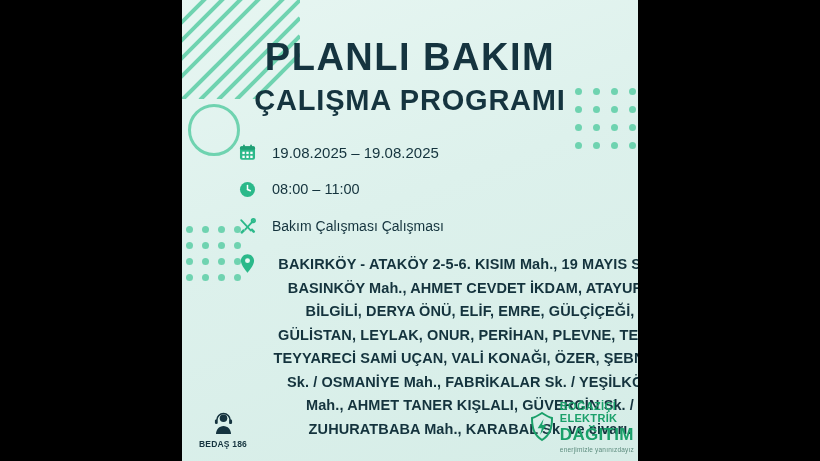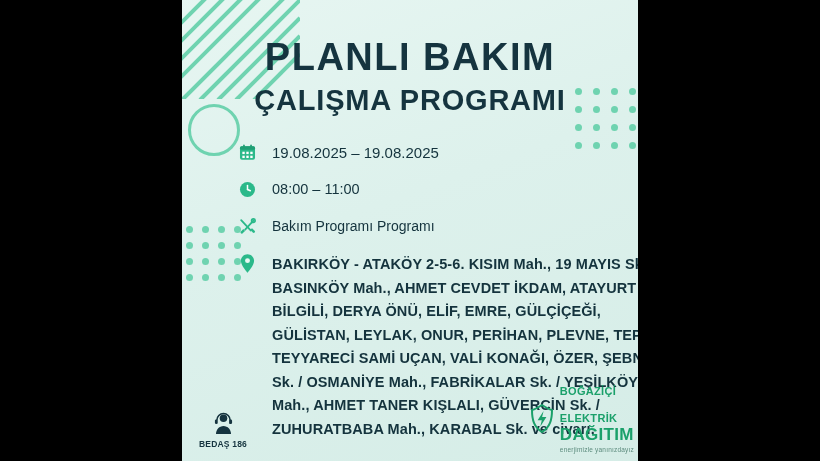--- a/index.html
+++ b/index.html
@@ -93,20 +93,21 @@
     height: 24px;
     display: flex;
     align-items: center;
     justify-content: flex-start;
   }
   .row .txt {
     font-size: 14.5px;
     color: #14333d;
     line-height: 1.48;
     padding-top: 2px;
+    text-align: center;
   }
   .row.date .txt { font-size: 15px; }
   .row.addr { margin-top: 2px; }
   .row.addr .txt {
     font-weight: bold;
     font-size: 14.5px;
     line-height: 1.62;
     letter-spacing: 0.1px;
   }
   .row.work .txt { font-size: 14px; }
@@ -142,21 +143,21 @@
   .brand {
     position: absolute;
     right: 186px; bottom: 0;
     display: flex;
     align-items: center;
     gap: 5px;
   }
   .brand-mark { width: 26px; height: 30px; }
   .brand-text { line-height: 1.12; }
   .brand-text .b1 { font-size: 11px; font-weight: bold; color: #1aa06a; letter-spacing: 0.3px; }
-  .brand-text .b2 { font-size: 11px; font-weight: bold; color: #1aa06a; letter-spacing: 0.3px; margin-top: 15px; }
+  .brand-text .b2 { font-size: 11px; font-weight: bold; color: #1aa06a; letter-spacing: 0.3px; }
   .brand-text .b3 { font-size: 17px; font-weight: bold; color: #1aa06a; letter-spacing: 0.3px; }
   .brand-text .b4 { font-size: 6.5px; color: #5c8b7d; margin-top: 2px; letter-spacing: 0.2px; }
 
   
   .side {
     position: absolute;
     top: 0; bottom: 0;
     width: 182px;
     background: #000;
   }
@@ -269,21 +270,21 @@
         <svg class="i" width="19" height="19" viewBox="0 0 24 24" aria-hidden="true">
           <g stroke="#2bb98a" stroke-width="2.3" stroke-linecap="round" fill="none">
             <path d="M4 4 L16 17"></path>
             <path d="M19.5 4.5 L9 16"></path>
           </g>
           <path d="M15.5 16.2 l3.2 3.4 a1.6 1.6 0 0 0 2.3-2.3 l-3.3-3.2z" fill="#2bb98a"></path>
           <path d="M3.4 18.6 l3.3-3.3 2.2 2.3 -3.3 3.2 a1.6 1.6 0 0 1 -2.2-2.2z" fill="#2bb98a"></path>
           <circle cx="19.4" cy="4.6" r="2.2" fill="none" stroke="#2bb98a" stroke-width="2.2"></circle>
         </svg>
       </span>
-      <span class="txt">Bakım Programı Programı</span>
+      <span class="txt">Bakım Çalışması Çalışması</span>
     </div>
 
     <div class="row addr">
       <span class="ico">
         <svg class="i" width="19" height="21" viewBox="0 0 24 26" aria-hidden="true">
           <path d="M12 1.2c-4.6 0-8.3 3.7-8.3 8.3 0 6 8.3 15.2 8.3 15.2s8.3-9.2 8.3-15.2c0-4.6-3.7-8.3-8.3-8.3z" fill="#2bb98a"></path>
           <circle cx="12" cy="9.4" r="3.1" fill="#eaf7f3"></circle>
         </svg>
       </span>
       <span class="txt">BAKIRKÖY - ATAKÖY 2-5-6. KISIM Mah., 19 MAYIS Sk. / BASINKÖY Mah., AHMET CEVDET İKDAM, ATAYURT BİLGİLİ, DERYA ÖNÜ, ELİF, EMRE, GÜLÇİÇEĞİ, GÜLİSTAN, LEYLAK, ONUR, PERİHAN, PLEVNE, TEPE, TEYYARECİ SAMİ UÇAN, VALİ KONAĞI, ÖZER, ŞEBNEM Sk. / OSMANİYE Mah., FABRİKALAR Sk. / YEŞİLKÖY Mah., AHMET TANER KIŞLALI, GÜVERCİN Sk. / ZUHURATBABA Mah., KARABAL Sk. ve civarı.</span>

